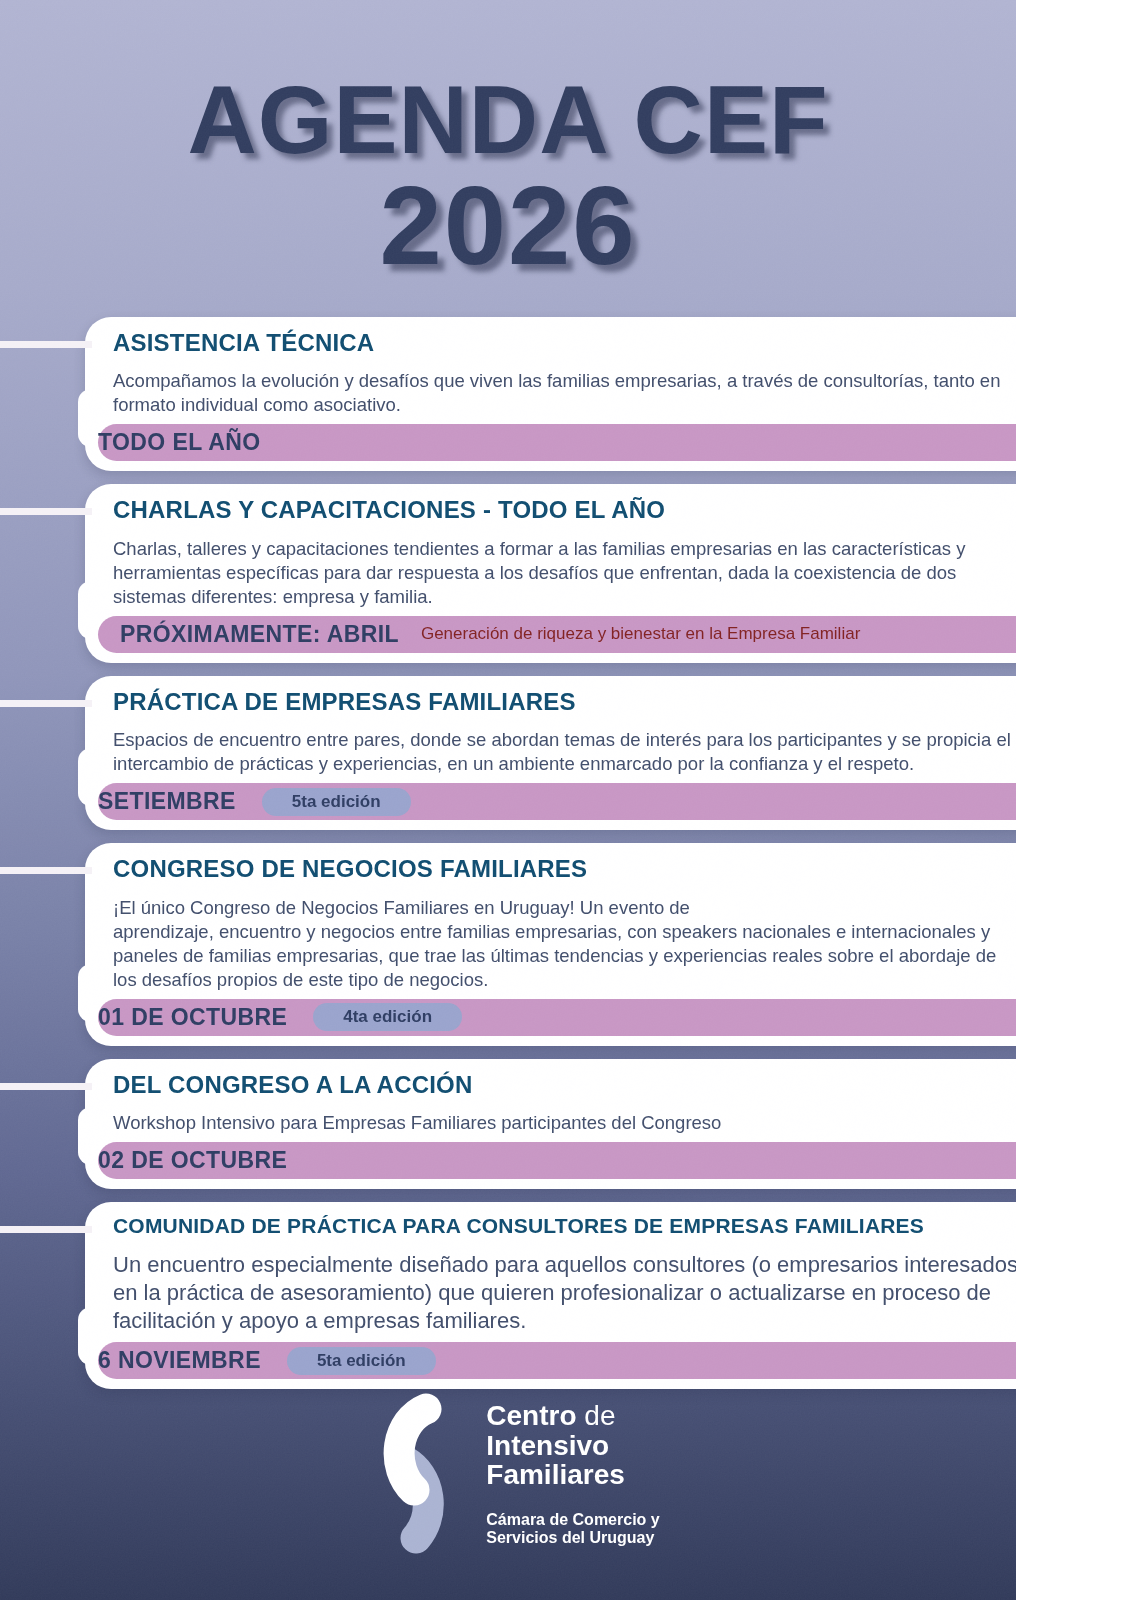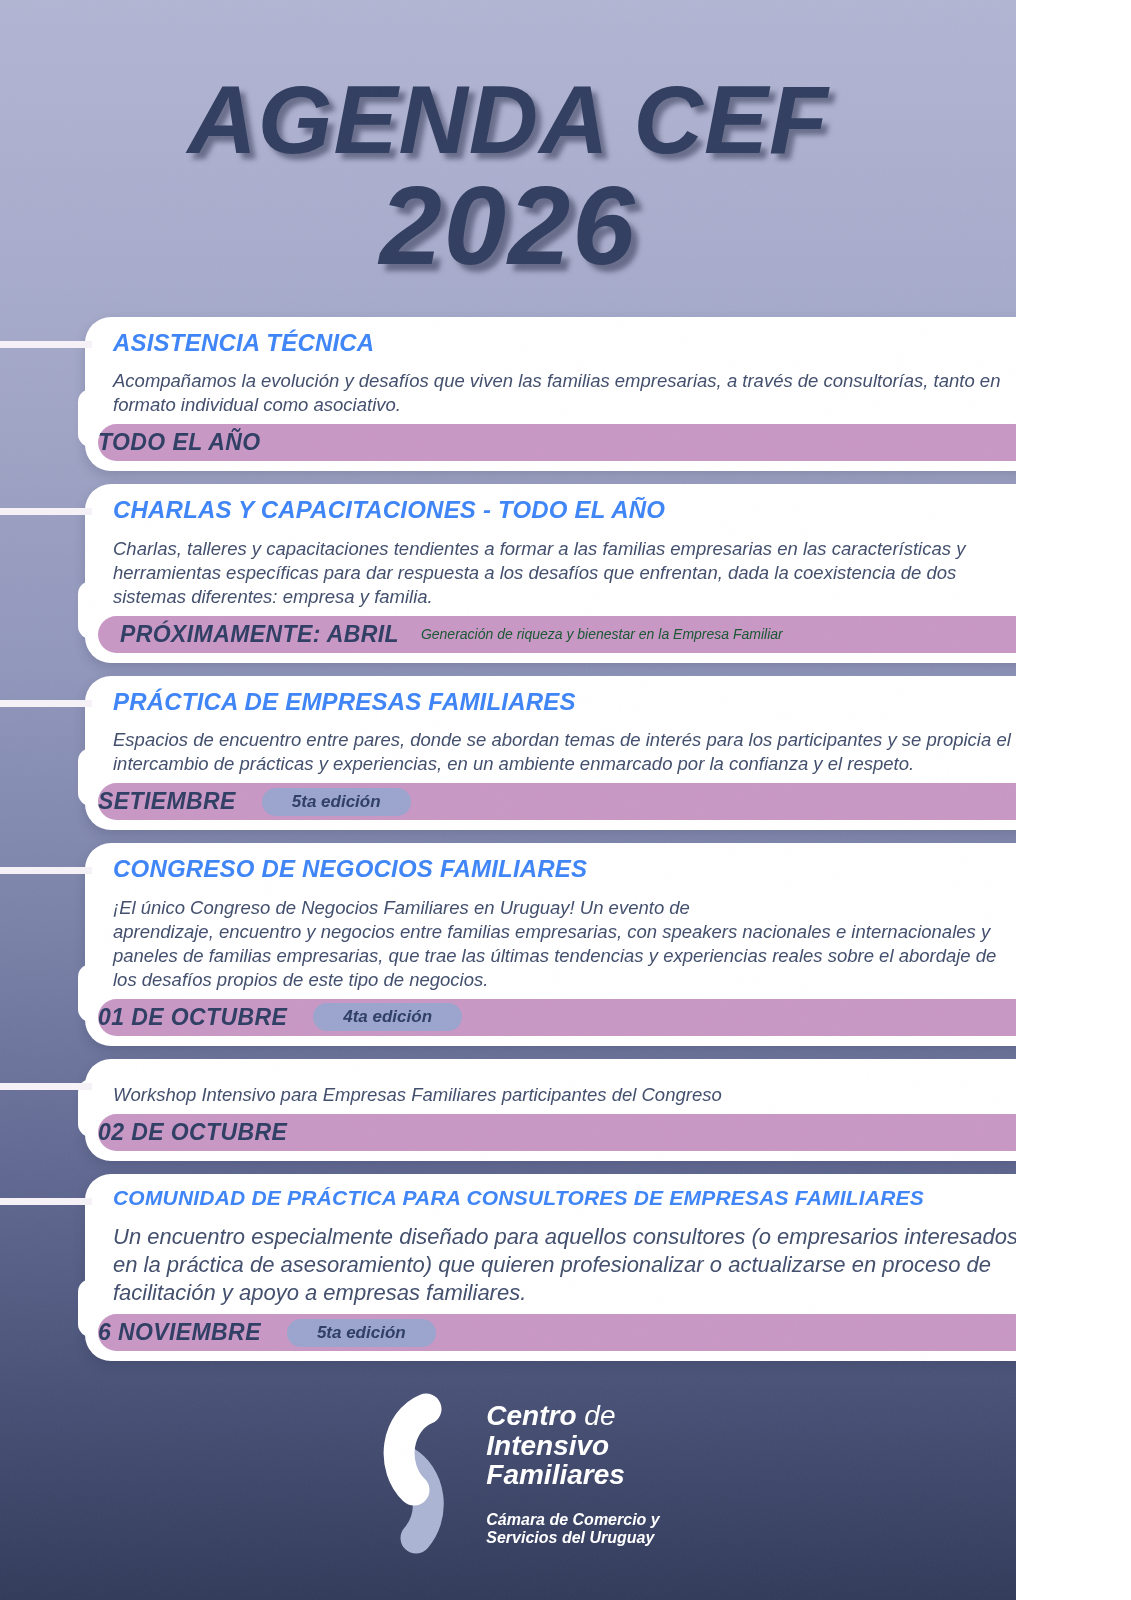--- a/index.html
+++ b/index.html
@@ -5,21 +5,20 @@
   html,body { margin:0; padding:0; }
   body {
     width:1131px; height:1600px; overflow:hidden;
     font-family:"Liberation Sans", sans-serif;
   }
   .page {
     position:relative; width:1016px; height:1600px; overflow:hidden;
     background:linear-gradient(180deg,
       #b0b3d1 0%, #a5a9c9 18%, #989dc0 32%, #8e94b9 42%,
       #777fa6 58%, #5e6690 73%, #454e73 87%, #2e3757 100%);
-    font-style:italic;
   }
   .noise { position:absolute; inset:0; width:100%; height:100%; pointer-events:none; opacity:.5; }
 
   
   .hero { position:absolute; top:72px; left:0; width:100%; text-align:center; color:#2e3a5c; line-height:1; }
   .hero .l1 {
     font-size:96px; font-weight:bold; letter-spacing:1px;
     text-shadow:6px 6px 5px rgba(33,39,68,.5);
   }
   .hero .l2 {
@@ -37,37 +36,37 @@
   }
   .connector {
     position:absolute; left:-85px; top:24px; width:92px; height:7px;
     background:#f5f1f6;
   }
   .tab {
     position:absolute; left:-7px; bottom:24px; width:26px; height:58px;
     background:#ffffff; border-radius:14px; z-index:-1;
   }
   .card h2 {
-    margin:0 0 6px 0; font-size:24px; font-weight:bold; color:#3b82f6; letter-spacing:.2px; line-height:1.18;
+    margin:0 0 6px 0; font-size:24px; font-weight:bold; color:#0c4a6e; letter-spacing:.2px; line-height:1.18;
   }
   .card p {
     margin:12px 0 7px 0; font-size:18.5px; line-height:1.3; color:#3e4b69; white-space:pre-line;
   }
   .pill {
     margin:0 -15px; height:37px; border-radius:20px; background:#c795c3;
     display:flex; align-items:center; gap:26px;
   }
   .pill .date { font-size:23px; font-weight:bold; color:#2b3a60; letter-spacing:.4px; }
   .badge {
     background:#98a2cc; border-radius:18px; padding:4px 30px;
     font-size:17px; font-weight:bold; color:#2b3a60;
   }
   .badge:empty, .note:empty { display:none; }
   .pill.pill-left { justify-content:flex-start; padding-left:22px; gap:22px; }
-  .note { font-size:14px; color:#14532d; }
+  .note { font-size:17px; color:#7f1d1d; }
   .card.small h2 { font-size:21px; }
   .card.small p { font-size:22px; line-height:1.28; }
 
   
   .footer {
     position:absolute; top:1392px; left:0; width:100%;
     display:flex; justify-content:center; align-items:center; gap:20px; color:#fff;
   }
   .logo-mark { width:110px; height:164px; flex:0 0 auto; }
   .brand .big { font-size:28px; font-weight:bold; line-height:1.04; }
@@ -126,20 +125,21 @@
  aprendizaje, encuentro y negocios entre familias empresarias, con speakers nacionales e internacionales y paneles de familias empresarias, que trae las últimas tendencias y experiencias reales sobre el abordaje de los desafíos propios de este tipo de negocios.</p>
       <div class="pill">
           <span class="date">01 DE OCTUBRE</span>
           <span class="badge">4ta edición</span>
         </div>
     </div>
 
     <div class="card">
       <div class="connector"></div>
       <div class="tab"></div>
+      <h2>DEL CONGRESO A LA ACCIÓN</h2>
       <p>Workshop Intensivo para Empresas Familiares participantes del Congreso</p>
       <div class="pill">
           <span class="date">02 DE OCTUBRE</span>
         </div>
     </div>
 
     <div class="card small">
       <div class="connector"></div>
       <div class="tab"></div>
       <h2>COMUNIDAD DE PRÁCTICA PARA CONSULTORES DE EMPRESAS FAMILIARES</h2>

